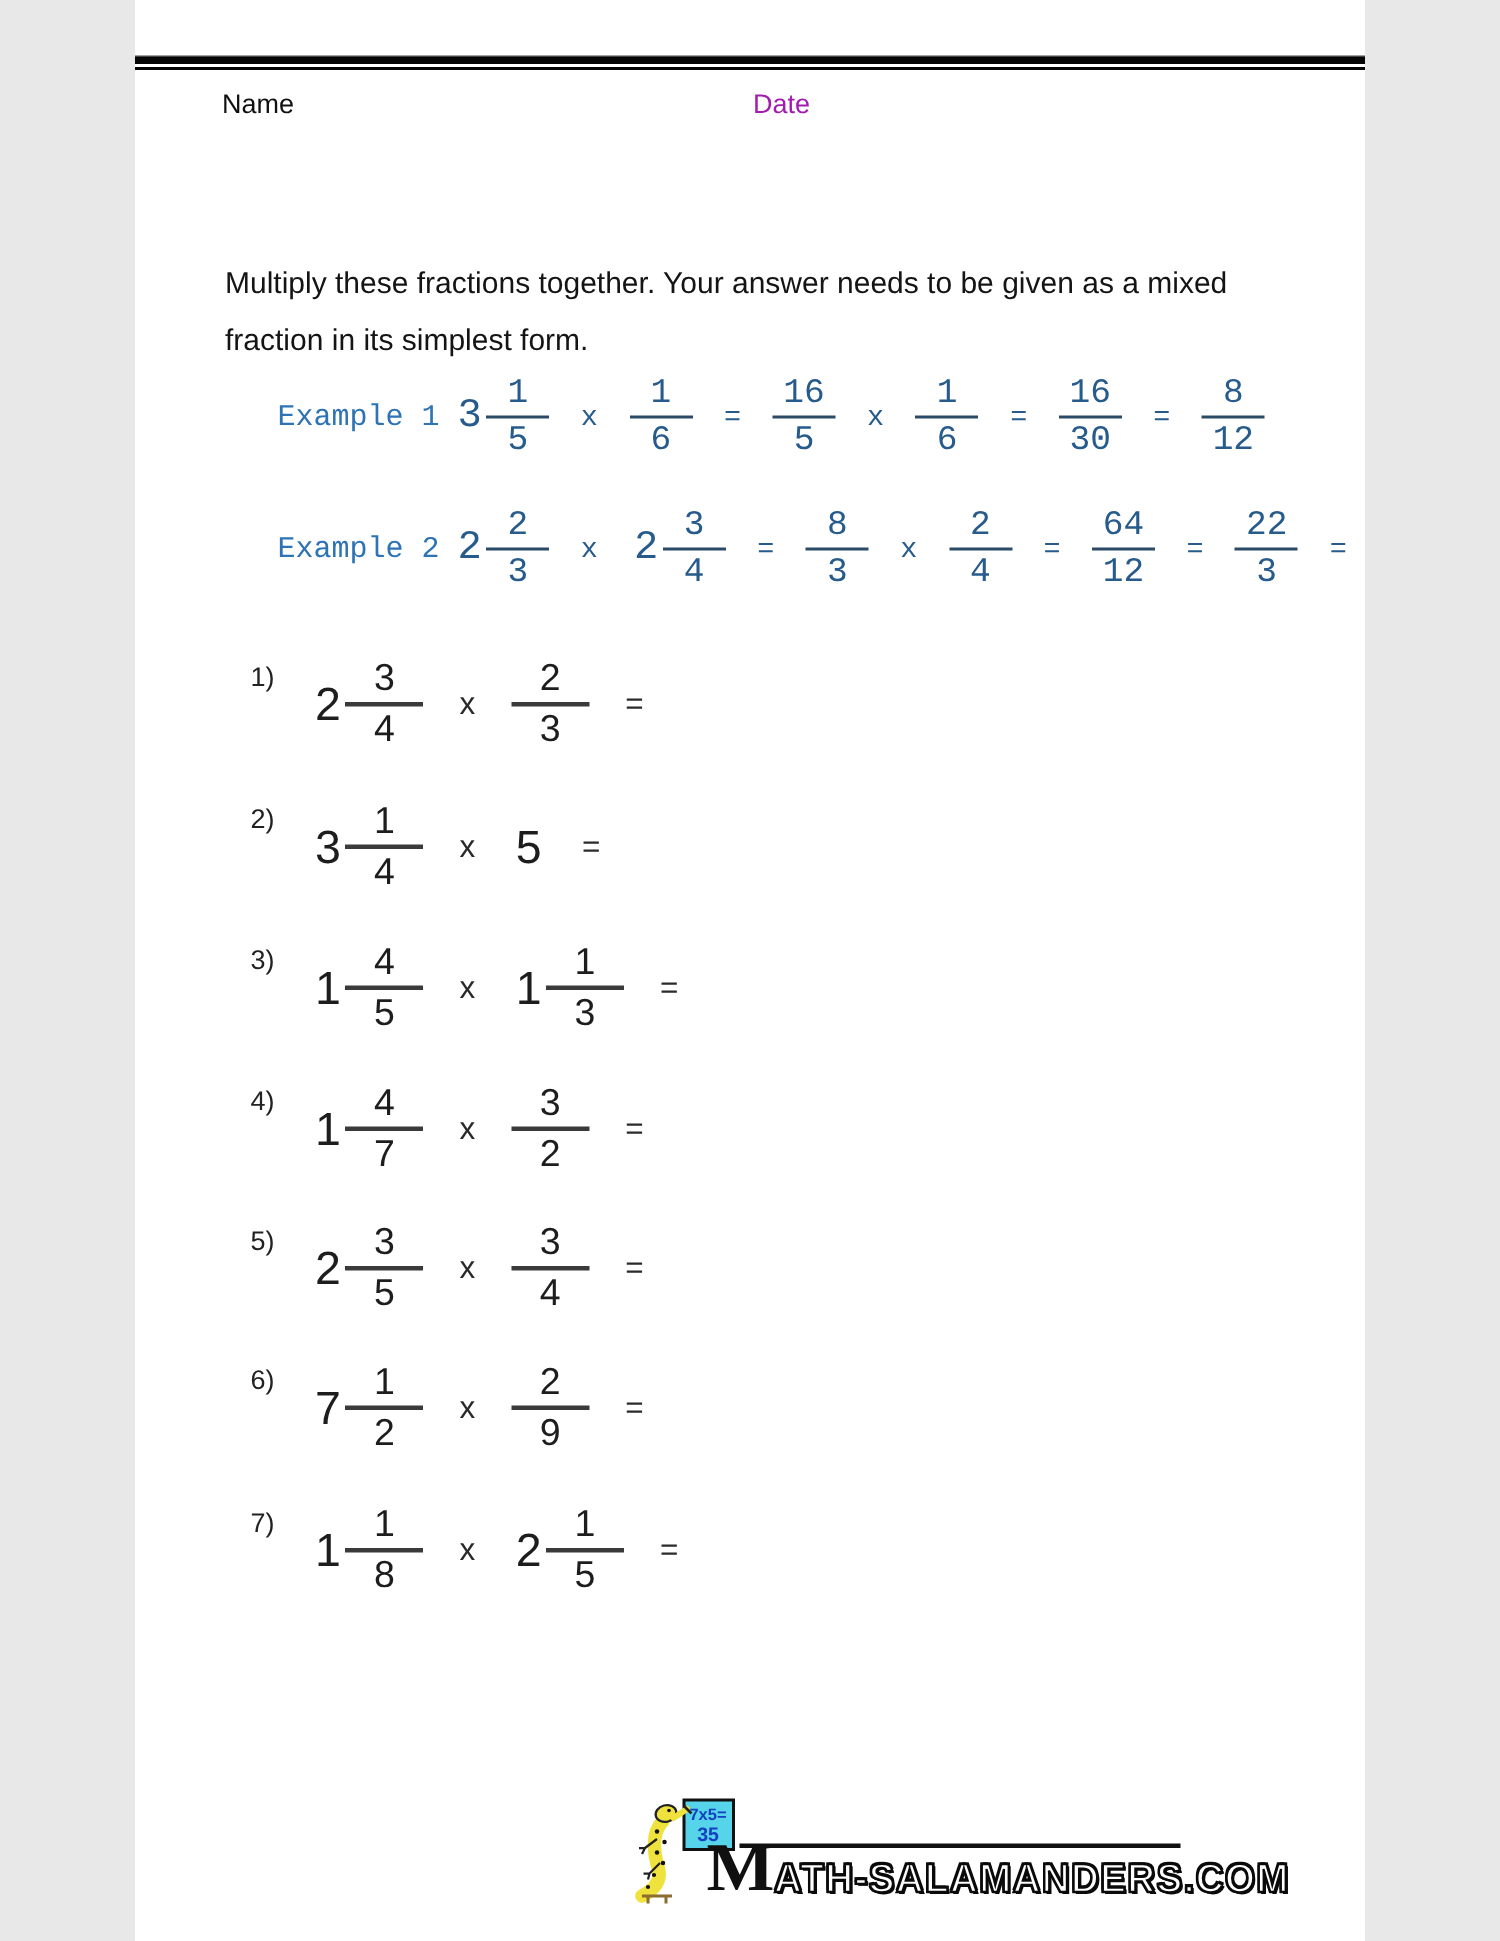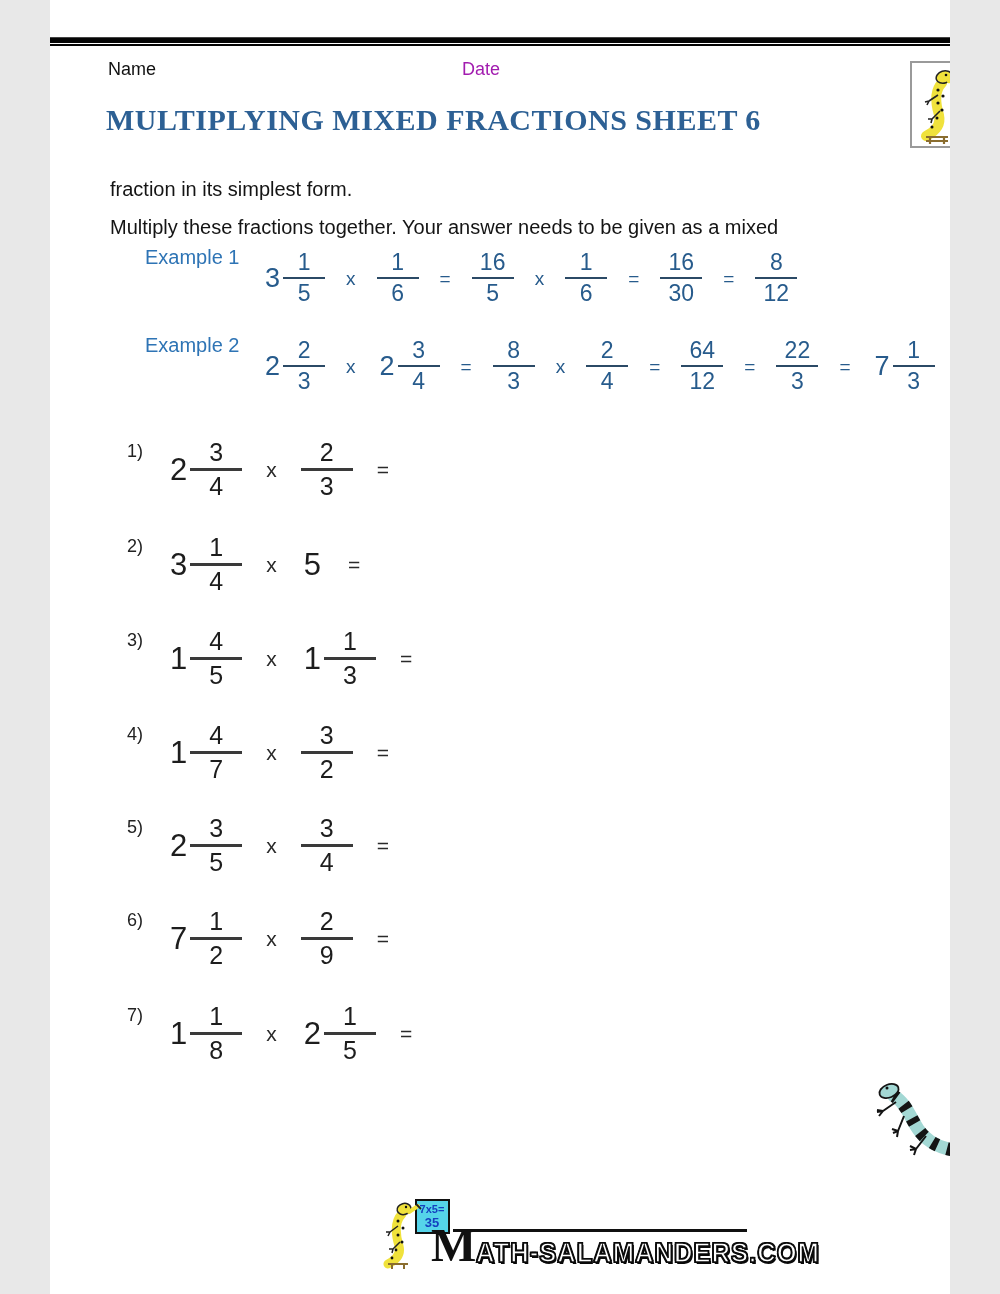--- a/index.html
+++ b/index.html
@@ -1,17 +1,17 @@
 <!DOCTYPE html>
 <html><head>
 <meta charset="utf-8">
 <style>
   html,body{margin:0;padding:0;background:#e8e8e8;}
   .page{
-    position:relative;width:900px;height:1294px;margin:0 auto;
+    position:relative;width:820px;height:1294px;margin:0 auto;
     background:#ffffff;overflow:hidden;
     font-family:"Liberation Sans",sans-serif;color:#1d1d1d;
   }
   
   .top-rule{
     position:absolute;top:37px;left:0;width:1000px;height:10px;
     background:linear-gradient(to bottom,#444 0,#444 1px,#050505 1px,#050505 6px,#ffffff 6px,#ffffff 7.5px,#050505 7.5px,#050505 9.5px,transparent 9.5px);
   }
   .name-label{position:absolute;left:58px;top:59px;font-size:18px;color:#111;}
   .date-label{position:absolute;left:412px;top:59px;font-size:18px;color:#a21caf;}
@@ -28,21 +28,21 @@
   .instructions{position:absolute;left:60px;top:170px;font-size:20px;line-height:38px;color:#141414;}
 
   
   .frac{display:inline-flex;flex-direction:column;align-items:center;line-height:1.02;}
   .frac .bar{align-self:stretch;height:2px;margin:2px -3px 3px;}
   .mixed{display:inline-flex;align-items:center;gap:6px;}
   .whole{line-height:1;}
   .op{line-height:1;}
 
   
-  .ex-row{position:absolute;left:95px;height:64px;display:flex;}
+  .ex-row{position:absolute;left:95px;height:64px;display:flex;align-items:center;font-family:Liberation Mono, monospace;}
   .ex-row.r1{top:246px;}
   .ex-row.r2{top:334px;}
   .ex-label{width:120px;flex:none;font-size:20px;color:#2e74b5;}
   .ex-math{display:flex;align-items:center;gap:24px;color:#275b8c;}
   .ex-math .frac{font-size:23px;min-width:36px;color:#275b8c;}
   .ex-math .frac .bar{background:#2b4a66;}
   .ex-math .whole{font-size:27px;color:#275b8c;}
   .ex-math .op{font-size:19px;color:#275b8c;}
 
   
@@ -108,25 +108,24 @@
           <circle cx="30" cy="47" r="1.6" fill="#111"></circle>
         <circle cx="25" cy="55" r="1.5" fill="#111"></circle>
           <circle cx="20" cy="64" r="1.5" fill="#111"></circle>
         <path d="M26,32 l-9,6 m0,0 l-4,1 m4,-1 l-2,4" stroke="#222" stroke-width="1.6" fill="none"></path>
         <path d="M28,48 l-8,8 m0,0 l-4,0 m4,0 l-1,4" stroke="#222" stroke-width="1.6" fill="none"></path>
         <path d="M14,74 h22 M18,74 v7 M32,74 v7 M14,78 h22" stroke="#8a6d2f" stroke-width="2.2" fill="none"></path>
       </g>
     </svg>
   </div>
 
-  <div class="page-title">MULTIPLYING MIXED FRACTIONS SHEET 6</div>
 
   <div class="instructions">
+    <div>Multiply these fractions together. Your answer needs to be given as a mixed</div>
     <div>fraction in its simplest form.</div>
-    <div>Multiply these fractions together. Your answer needs to be given as a mixed</div>
   </div>
 
   <div class="ex-row r1">
     <div class="ex-label">Example 1</div>
     <div class="ex-math">
         <span class="mixed">
           <span class="whole">3</span>
           <span class="frac">
             <span class="num">1</span>
             <span class="bar"></span>

